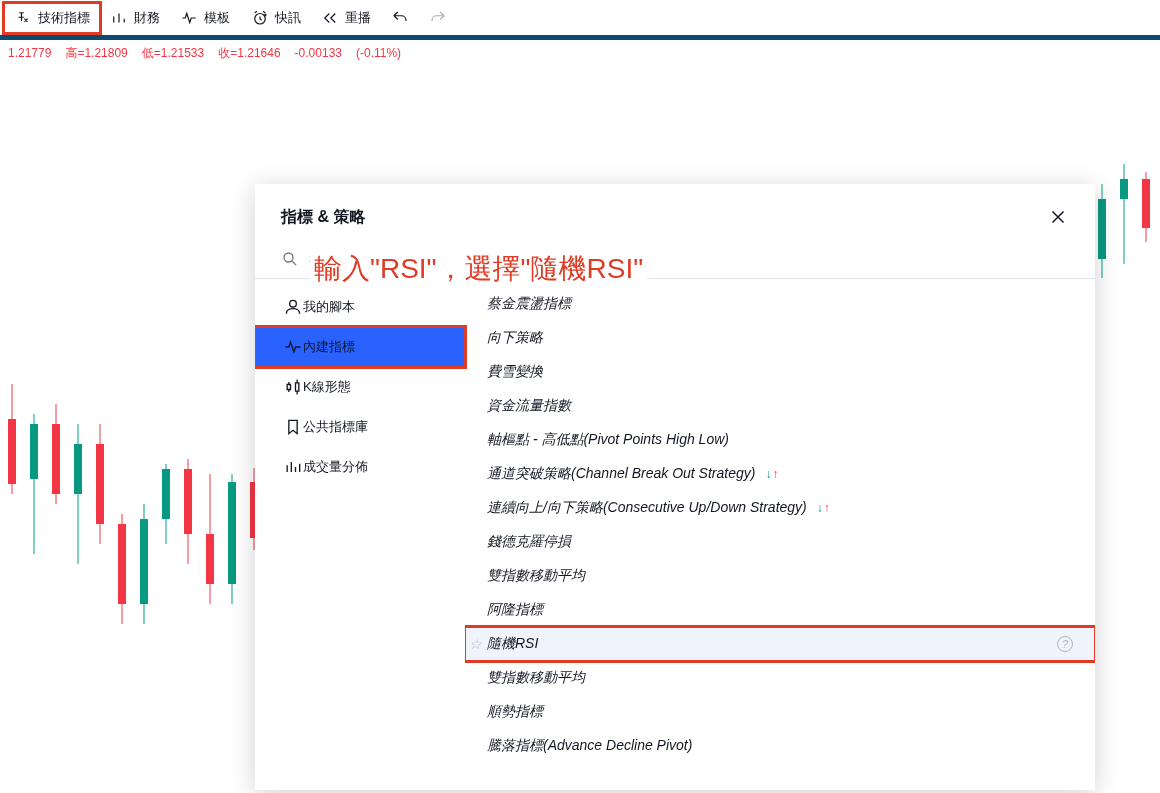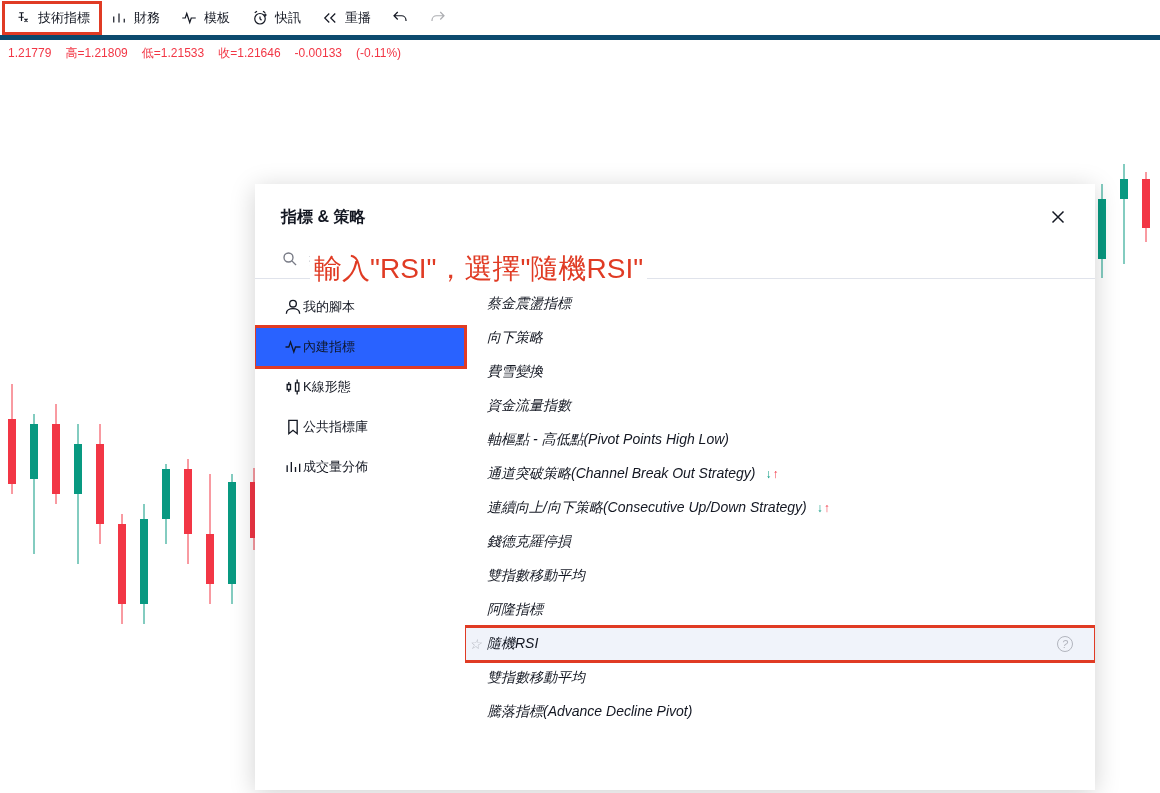--- a/index.html
+++ b/index.html
@@ -301,17 +301,20 @@
         </div>
         <div class="result-item highlighted">
           <span class="star">☆</span>
           <span>隨機RSI</span>
           <span class="help">?</span>
         </div>
         <div class="result-item">
           <span>雙指數移動平均</span>
         </div>
         <div class="result-item">
+          <span>順勢指標</span>
+        </div>
+        <div class="result-item">
           <span>騰落指標(Advance Decline Pivot)</span>
         </div>
       </div>
   </div>
 </div>
 
 </body></html>

